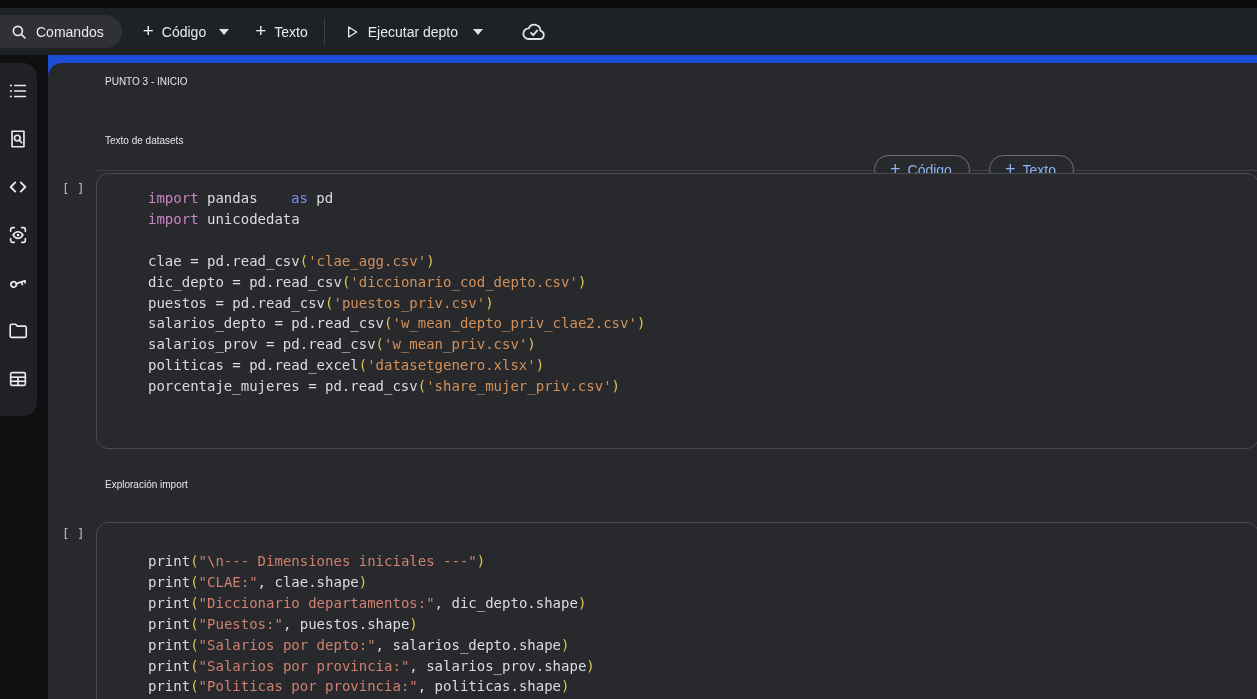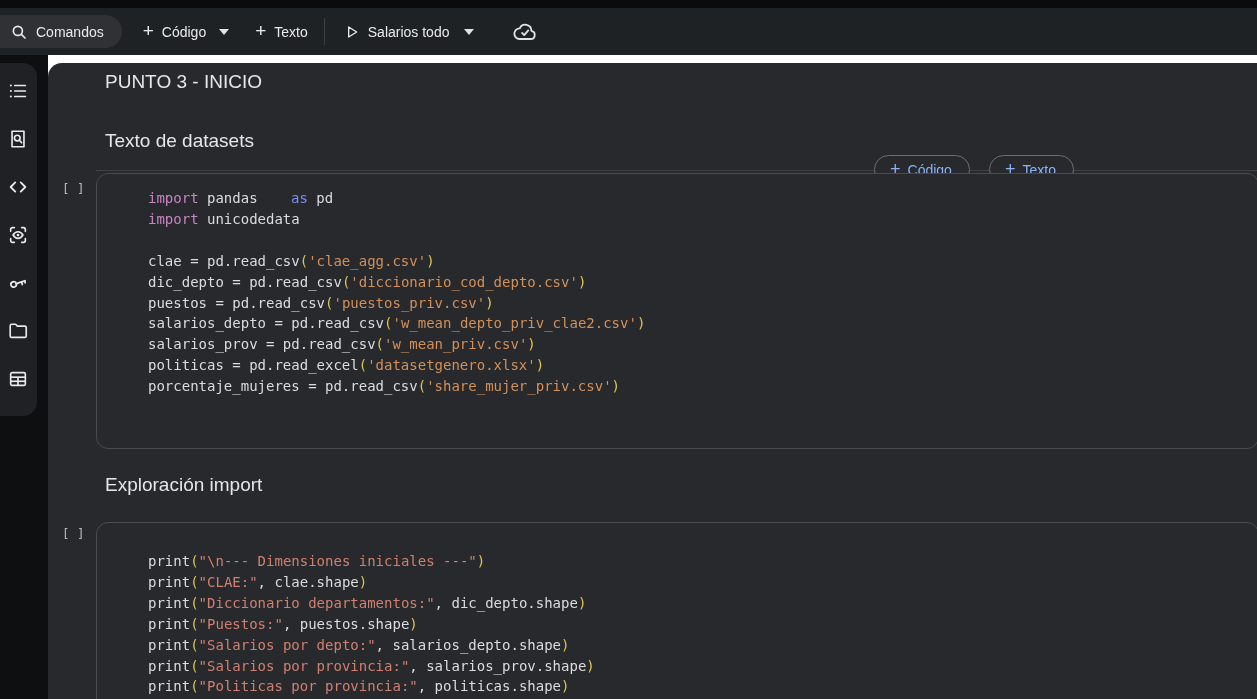--- a/index.html
+++ b/index.html
@@ -1,16 +1,16 @@
 <!DOCTYPE html>
 <html><head>
 <meta charset="utf-8">
 <style>
   html,body{margin:0;padding:0;background:#0e0f11;}
-  .screen{position:relative;width:1257px;height:699px;background:#ffffff;overflow:hidden;
+  .screen{position:relative;width:1257px;height:699px;background:#1d4ed8;overflow:hidden;
           font-family:"Liberation Sans",sans-serif;color:#e8eaed;}
   
   .topstrip{position:absolute;top:0;left:0;right:0;height:8px;background:#0a0b0d;}
   .toolbar{position:absolute;top:8px;left:0;right:0;height:47px;background:#1f2225;
            display:flex;align-items:center;}
   .cmd-pill{display:flex;align-items:center;gap:8px;height:33px;margin-left:-14px;
             padding:0 18px 0 24px;border-radius:17px;background:#2f3134;cursor:pointer;}
   .cmd-pill span{font-size:14px;font-weight:500;color:#e8eaed;}
   .tbtn{display:flex;align-items:center;gap:8px;background:none;border:none;cursor:pointer;
         color:#e8eaed;font-size:14px;font-weight:500;font-family:"Liberation Sans",sans-serif;padding:0;}
@@ -21,21 +21,21 @@
   .icon-svg{display:block;}
   
   .rail{position:absolute;left:0;top:55px;width:48px;bottom:0;background:#0e0f11;}
   .iconstrip{position:absolute;left:0;top:63px;width:37px;height:353px;background:#1f2124;
              border-radius:0 14px 14px 0;display:flex;flex-direction:column;align-items:center;
              padding-top:17px;gap:26px;box-sizing:border-box;}
   .sbtn{background:none;border:none;padding:0;cursor:pointer;width:24px;height:22px;}
   
   .content{position:absolute;left:48px;top:63px;right:0;bottom:0;background:#28292c;
            border-top-left-radius:14px;overflow:hidden;}
-  .md{position:absolute;left:57px;color:#e4e6e9;font-size:19px;line-height:19px;font-weight:400;}
+  .md{position:absolute;left:57px;color:#e4e6e9;font-size:10px;line-height:19px;font-weight:400;}
   .insert-line{position:absolute;left:48px;right:0;top:107px;height:1px;background:#3e4145;}
   .insert-btn{position:absolute;top:92px;height:29px;border-radius:15px;border:1px solid #6b6f74;
               background:#28292c;color:#8ab4f8;font-size:14px;font-weight:500;display:flex;
               align-items:center;gap:7px;padding:0 15px;cursor:pointer;box-sizing:border-box;
               font-family:"Liberation Sans",sans-serif;}
   .insert-btn .plus{color:#8ab4f8;font-size:18px;}
   .cell{position:absolute;left:48px;right:-2px;background:#28292c;border:1px solid #484b4f;
         border-radius:12px;box-sizing:border-box;}
   .cell-1{top:110px;height:276px;}
   .cell-2{top:459px;height:262px;}
@@ -77,21 +77,21 @@
       <span class="plus">+</span>
       <span>Texto</span>
     </button>
 
     <div class="vdiv"></div>
 
     <button class="tbtn">
       <svg class="icon-svg" width="16" height="16" viewBox="0 0 24 24" fill="none" stroke="#e8eaed" stroke-width="2" stroke-linejoin="round">
         <path d="M7 4.5 L19 12 L7 19.5 Z"></path>
       </svg>
-      <span>Salarios todo</span>
+      <span>Ejecutar depto</span>
     </button>
     <span class="caret" style="margin-left:15px;"></span>
 
     <svg class="icon-svg" style="margin-left:38px;" width="26" height="26" viewBox="0 0 24 24" fill="none" stroke="#dfe2e6" stroke-width="1.7" stroke-linecap="round" stroke-linejoin="round">
       <path d="M7 18.5h10.2a3.8 3.8 0 0 0 .7-7.53A5.6 5.6 0 0 0 7.2 8.6 4.4 4.4 0 0 0 7 18.5z"></path>
       <polyline points="9.3,12.8 11.3,14.8 15,10.6"></polyline>
     </svg>
   </header>
 
   <div class="rail"></div>

